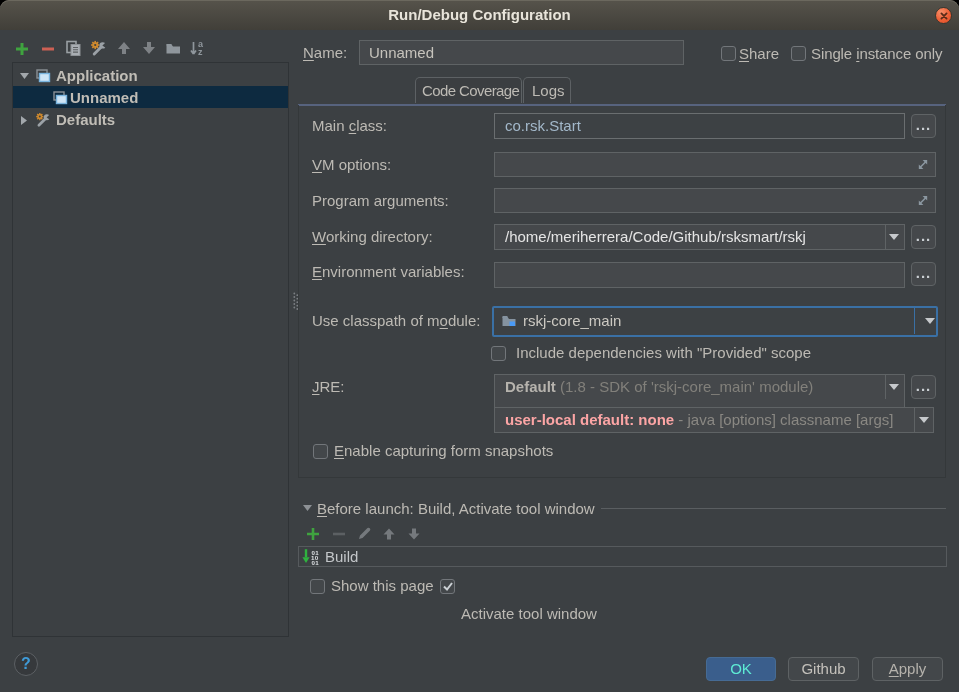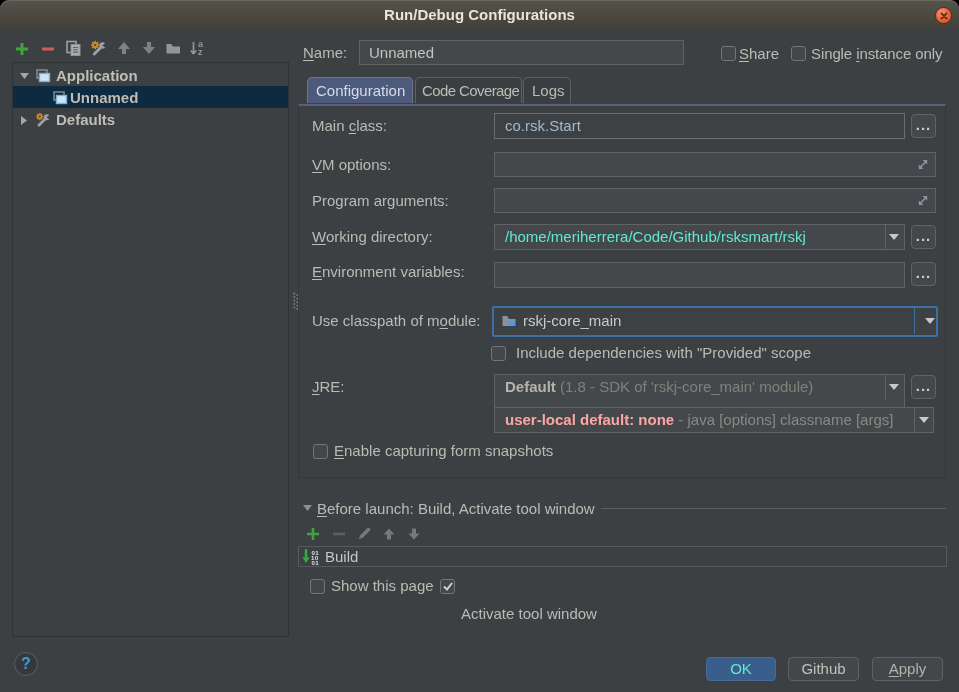--- a/index.html
+++ b/index.html
@@ -15,21 +15,21 @@
 .fld.dark{background:#3d4144;border-color:#6a6e70}
 .dots{position:absolute;width:25px;height:24px;border:1px solid #5f6365;background:#45484b;border-radius:4px;color:#c9ced2;text-align:center;line-height:20px;font-weight:bold;letter-spacing:1px}
 .tab{position:absolute;top:47px;height:26px;line-height:26px;border:1px solid #5d6164;border-bottom:none;border-radius:5px 5px 0 0;background:#3b3e41;padding:0 12px;color:#bdbab4;white-space:nowrap}
 .cb{position:absolute;width:15px;height:15px;border:1px solid #72767a;border-radius:3px;background:#43474a}
 .btn{position:absolute;height:24px;border:1px solid #5e6264;border-radius:4px;background:#43474a;text-align:center;line-height:22px;color:#c4c1bb}
 u{text-decoration:underline;text-underline-offset:2px}
 svg{position:absolute;display:block}
 </style></head>
 <body>
 <div id="win">
-  <div class="abs" id="titlebar">Run/Debug Configurations</div>
+  <div class="abs" id="titlebar">Run/Debug Configuration</div>
   <div class="abs" id="closebtn">
     <svg width="17" height="17" viewBox="0 0 17 17">
         <path d="M5.4 5.4 L10.6 10.6 M10.6 5.4 L5.4 10.6" stroke="#5a2b18" stroke-width="1.8" stroke-linecap="round"></path>
       </svg>
   </div>
   <div class="abs" id="body">
 
     <svg style="left:14px;top:11px" width="16" height="16" viewBox="0 0 16 16">
         <path d="M8 2v12M2 8h12" stroke="#3fa33f" stroke-width="3"></path>
       </svg>
@@ -125,21 +125,20 @@
         </g>
       </svg>
 
     <div class="lbl" style="left:303px;top:10px"><u>N</u>ame:</div>
     <div class="fld" style="left:359px;top:10px;width:325px;height:25px;line-height:23px;padding-left:9px;color:#c6c3bc">Unnamed</div>
     <div class="cb" style="left:721px;top:16px"></div>
     <div class="lbl" style="left:739px;top:10px;height:27px;line-height:27px"><u>S</u>hare</div>
     <div class="cb" style="left:791px;top:16px"></div>
     <div class="lbl" style="left:811px;top:10px;height:27px;line-height:27px;letter-spacing:-0.1px">Single <u>i</u>nstance only</div>
 
-    <div class="tab" style="left:307px;width:106px;background:#4d5a7c;border-color:#6b7590;color:#d6dce8;padding:0 0 0 8px">Configuration</div>
     <div class="tab" style="left:415px;width:107px;letter-spacing:-0.6px;padding:0 0 0 6px">Code Coverage</div>
     <div class="tab" style="left:523px;width:48px;padding:0 0 0 8px">Logs</div>
     <div class="abs" style="left:298px;top:73.5px;width:648px;height:2px;background:#57637e"></div>
 
     <div class="abs" style="left:298px;top:75px;width:648px;height:373px;border:1px solid #34383a;border-top:none"></div>
 
     <div class="lbl" style="left:312px;top:83px">Main <u>c</u>lass:</div>
     <div class="fld dark" style="left:494px;top:83px;width:411px;height:26px;line-height:24px;padding-left:10px;color:#a3b8ca">co.rsk.Start</div>
     <div class="dots" style="left:911px;top:84px">...</div>
     <div class="lbl" style="left:312px;top:122px"><u>V</u>M options:</div>
@@ -150,21 +149,21 @@
         <path d="M7.4 11.1 h-4.6 v-4.6 z" fill="#8b97a0"></path>
       </svg>
     <div class="lbl" style="left:312px;top:158px">Program ar<u>g</u>uments:</div>
     <div class="fld" style="left:494px;top:158px;width:442px;height:25px"></div>
     <svg style="left:916px;top:164px" width="14" height="13" viewBox="0 0 14 13">
         <path d="M4 9.5 L10 3.5" stroke="#8b97a0" stroke-width="1.6"></path>
         <path d="M6.6 1.9 h4.6 v4.6 z" fill="#8b97a0"></path>
         <path d="M7.4 11.1 h-4.6 v-4.6 z" fill="#8b97a0"></path>
       </svg>
     <div class="lbl" style="left:312px;top:194px"><u>W</u>orking directory:</div>
-    <div class="fld" style="left:494px;top:194px;width:411px;height:26px;line-height:24px;padding-left:10px;color:#5eead4">/home/meriherrera/Code/Github/rsksmart/rskj</div>
+    <div class="fld" style="left:494px;top:194px;width:411px;height:26px;line-height:24px;padding-left:10px;color:#e5e5e5">/home/meriherrera/Code/Github/rsksmart/rskj</div>
     <div class="abs" style="left:885px;top:195px;width:1px;height:24px;background:#5f6365"></div>
     <svg style="left:889px;top:204px" width="10" height="6" viewBox="0 0 10 6">
         <path d="M0 0 h10 L5 6 Z" fill="#c6c9cc"></path>
       </svg>
     <div class="dots" style="left:911px;top:195px">...</div>
     <div class="lbl" style="left:312px;top:229px"><u>E</u>nvironment variables:</div>
     <div class="fld" style="left:494px;top:232px;width:411px;height:26px"></div>
     <div class="dots" style="left:911px;top:232px">...</div>
     <div class="lbl" style="left:312px;top:278px">Use classpath of m<u>o</u>dule:</div>
     <div class="abs" style="left:492px;top:276px;width:446px;height:31px;border:2px solid #3a70a5;border-radius:2px;background:#3d4144;line-height:26px;color:#ccc9c2">

